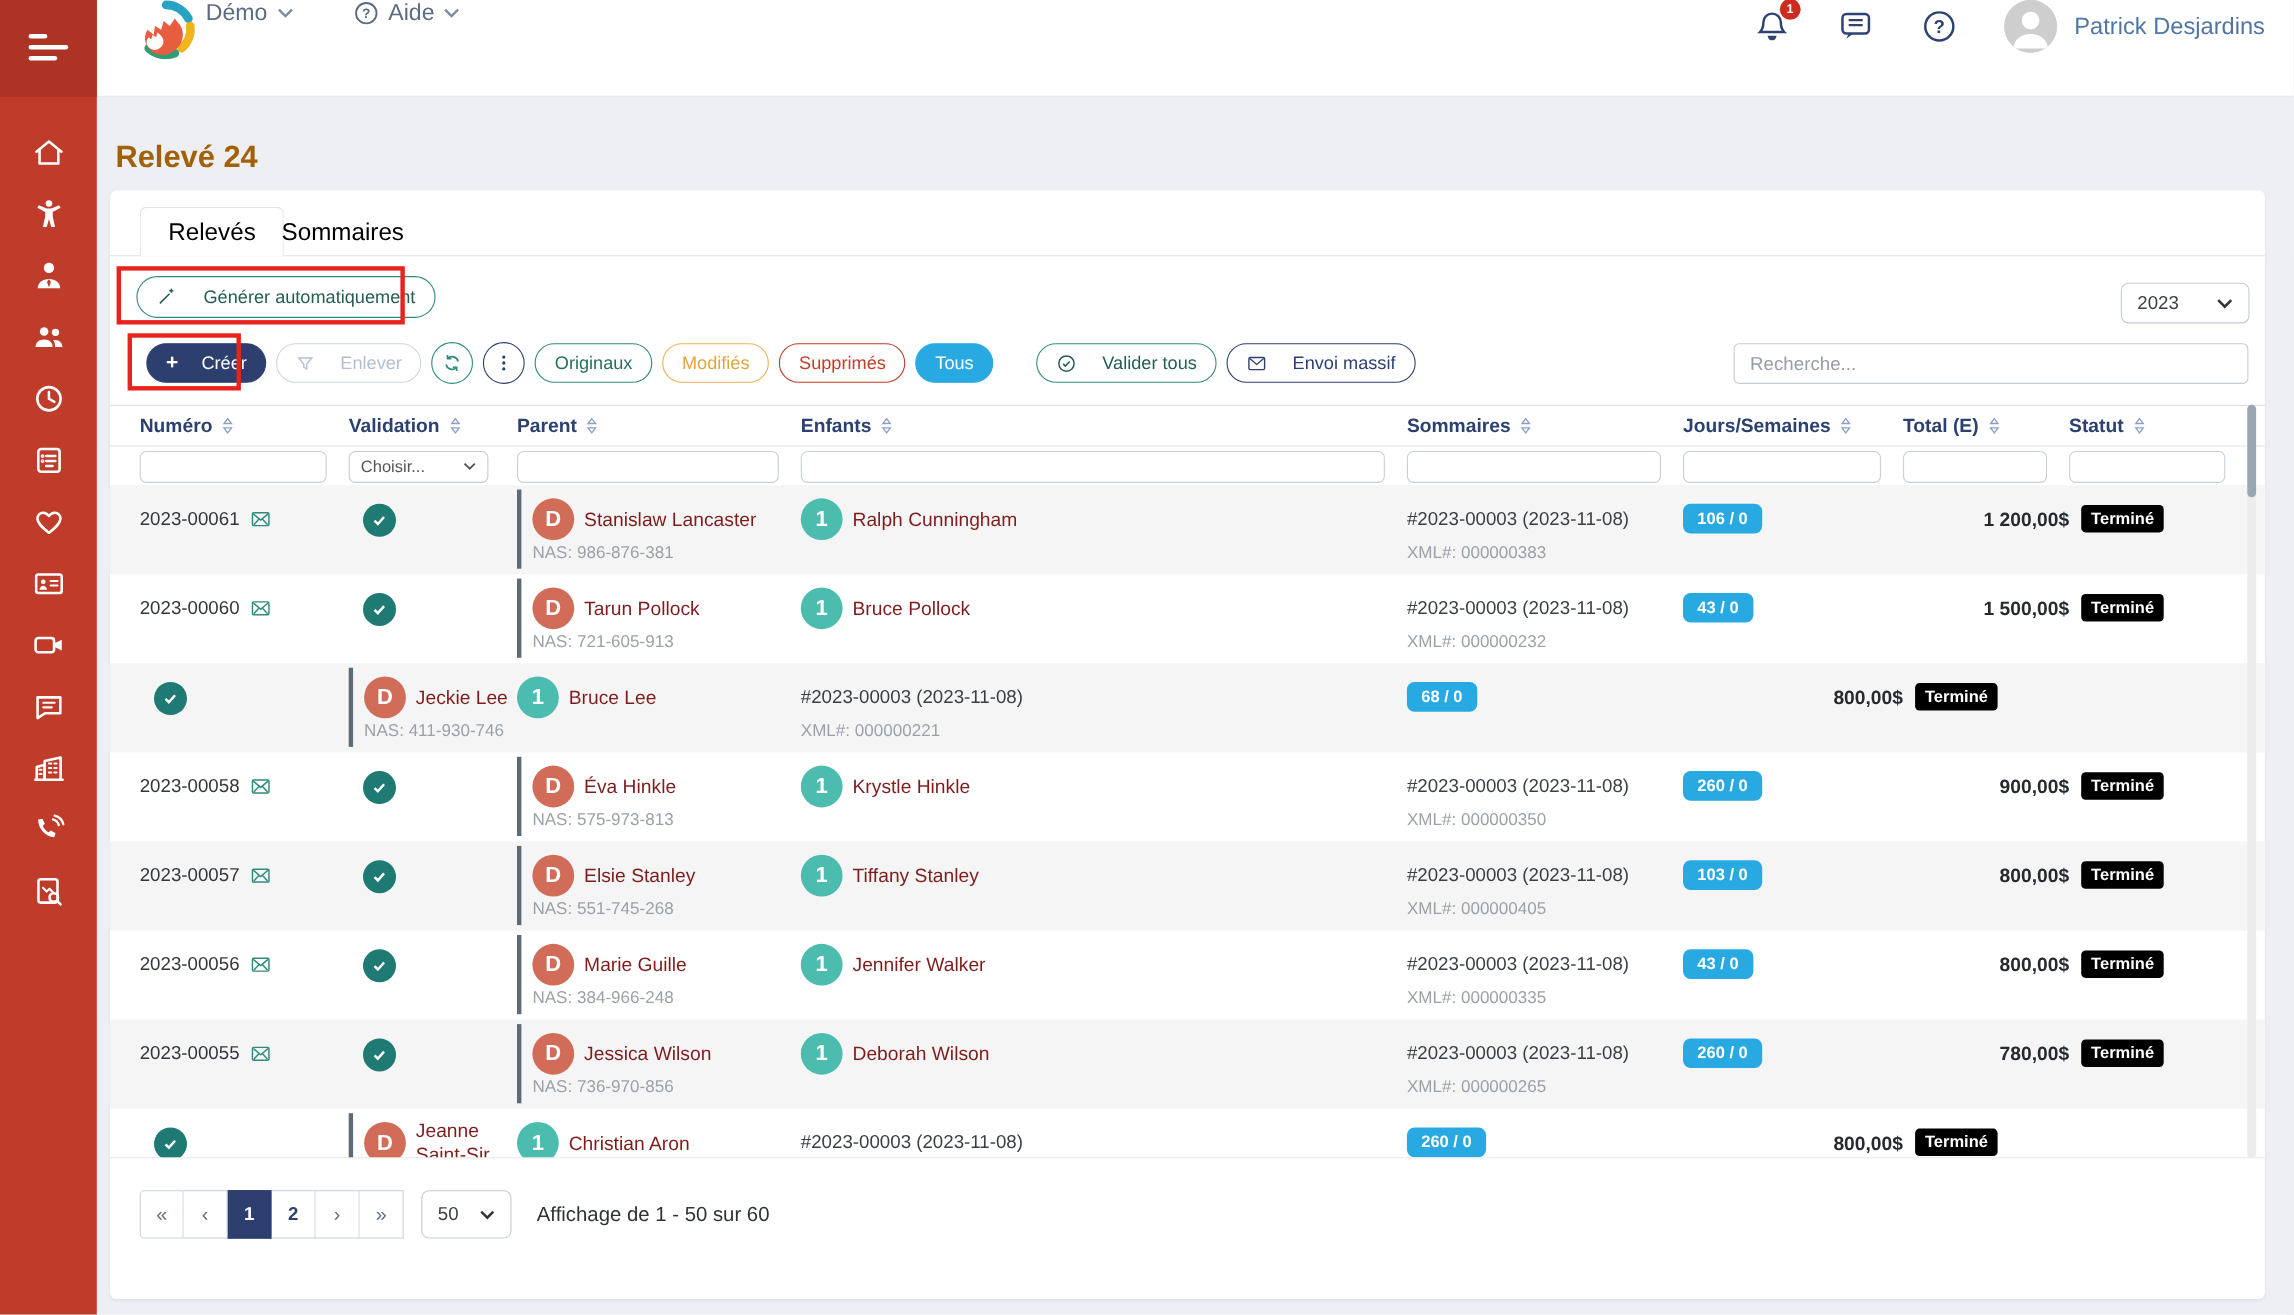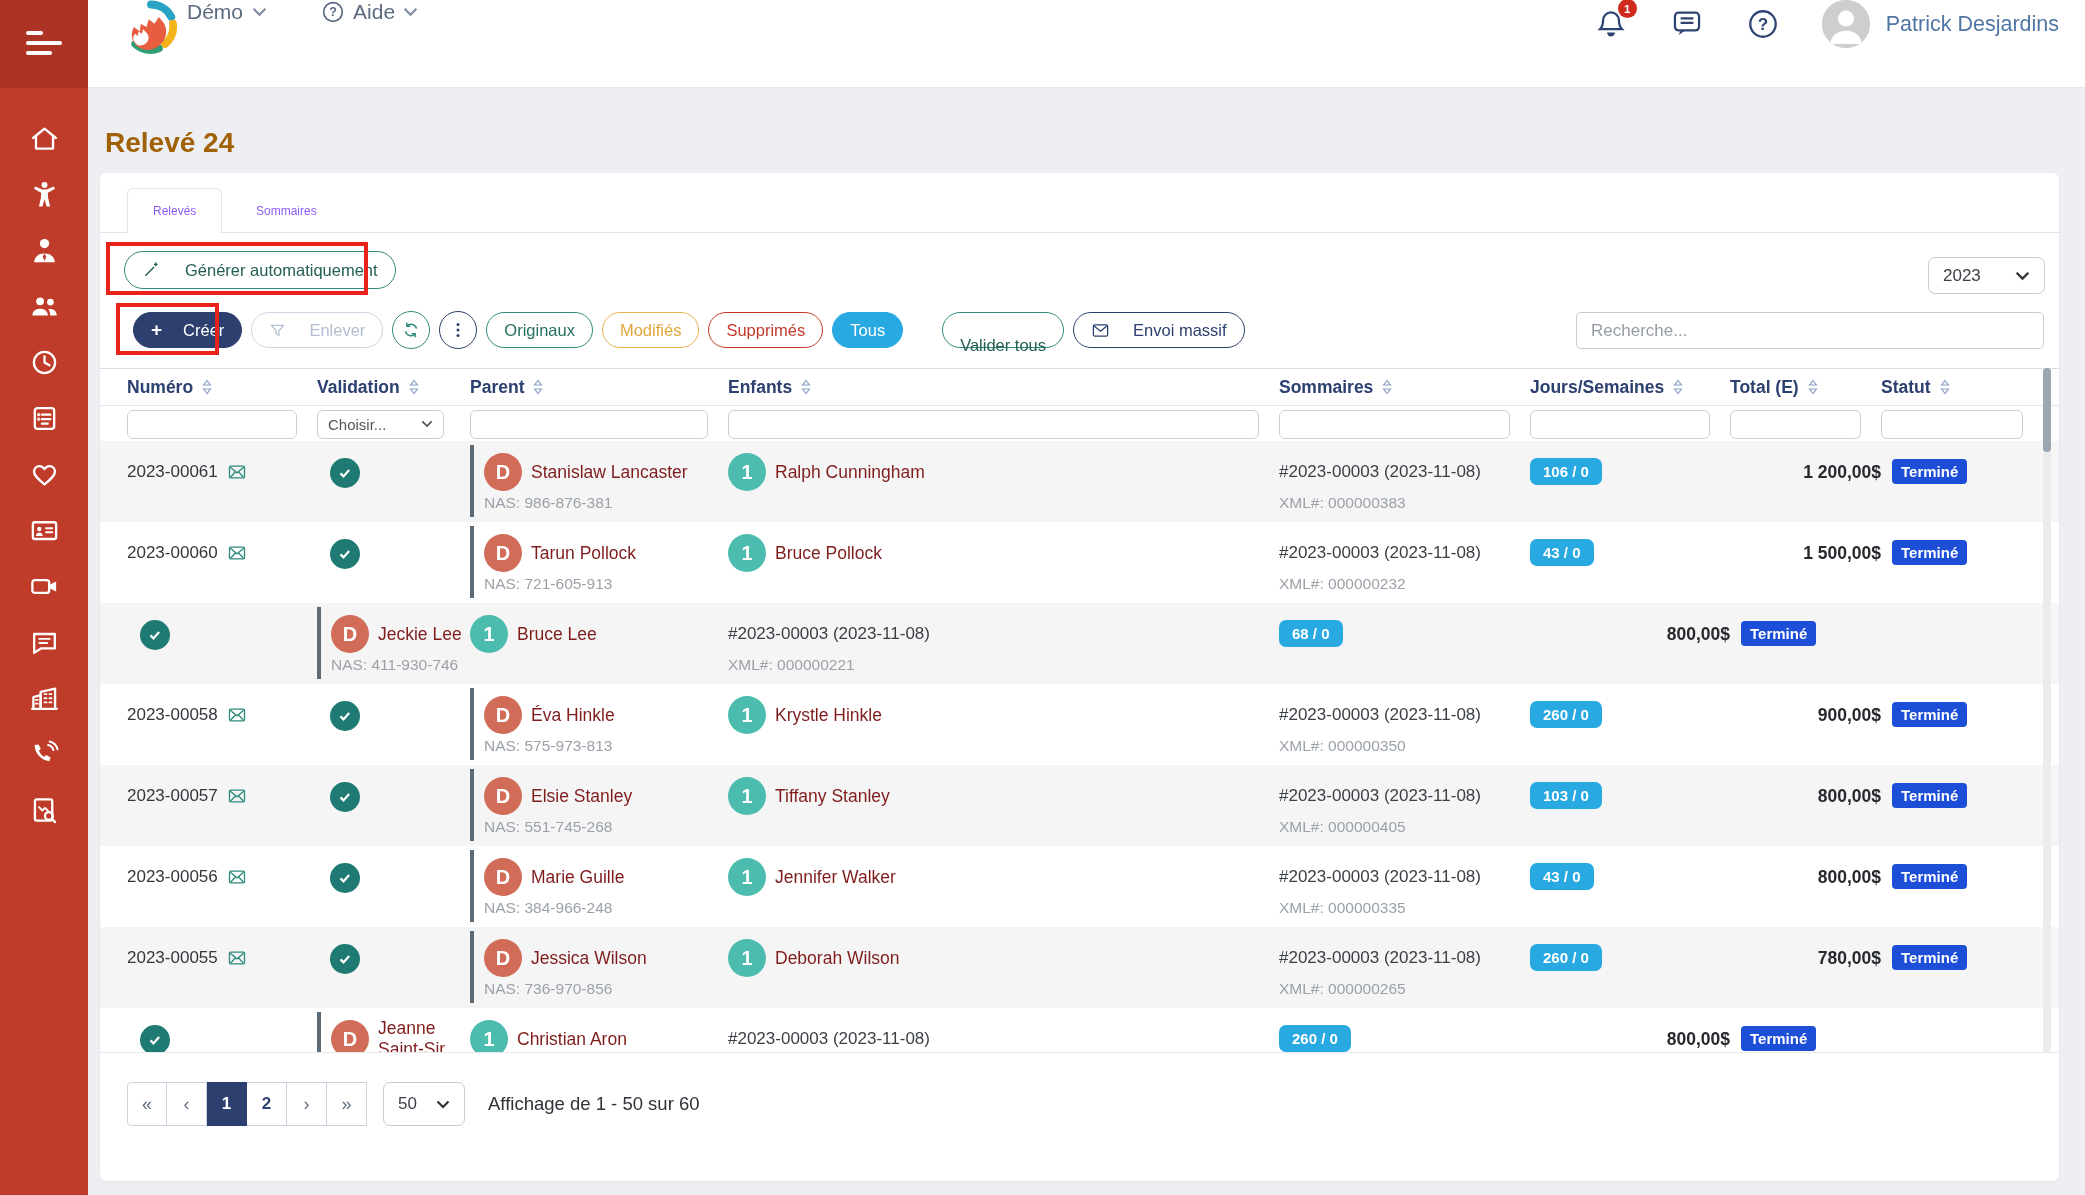--- a/index.html
+++ b/index.html
@@ -34,21 +34,21 @@
   .username{margin-left:16px;color:#4f76a4;font-size:21.5px;cursor:pointer;}
 
   
   .page-title{position:absolute;left:105px;top:108px;font-size:28px;font-weight:bold;color:#a16207;z-index:5;}
   .card{position:absolute;left:100px;top:173px;width:1959px;height:1008px;background:#fff;border-radius:6px;
     box-shadow:0 1px 3px rgba(30,40,60,.06);z-index:5;}
 
   
   .tabs-line{position:absolute;left:0;right:0;top:59px;height:1px;background:#e0e3e8;}
   .tab{position:absolute;top:15px;height:45px;display:flex;align-items:center;padding:0 25px;
-    font-size:12px;color:#8b5cf6;cursor:pointer;z-index:2;}
+    font-size:22px;color:#000000;cursor:pointer;z-index:2;}
   .tab.active{left:27px;background:#fff;border:1px solid #e0e3e8;border-bottom:none;border-radius:6px 6px 0 0;}
   .tab.plain{left:131px;}
 
   
   .pill{display:inline-flex;align-items:center;gap:23px;height:36px;padding:0 17px;border-radius:19px;
     font-size:16.5px;background:#fff;border:1px solid #999;cursor:pointer;white-space:nowrap;}
   .btn-generate{position:absolute;left:24px;top:78px;height:38px;border-radius:20px;border-color:#2e8b7d;color:#235e55;}
   .ann{position:absolute;border:4px solid #e8231c;z-index:6;pointer-events:none;}
   .ann1{left:6px;top:69px;width:262px;height:53px;}
   .ann2{left:16px;top:130px;width:103px;height:52px;}
@@ -60,21 +60,21 @@
   .p-create .plus{font-size:19px;font-weight:bold;margin-right:-2px;}
   .p-remove{border-color:#ccd5e1;color:#b2bfd0;cursor:default;}
   .circle-btn{width:38px;height:38px;border-radius:50%;background:#fff;display:flex;align-items:center;
     justify-content:center;border:1px solid;cursor:pointer;}
   .c-refresh{border-color:#2e8b7d;color:#2e8b7d;}
   .c-kebab{border-color:#2d3f6e;color:#2d3f6e;}
   .p-orig{border-color:#2e8b7d;color:#27705f;}
   .p-mod{border-color:#eab153;color:#e2a53e;}
   .p-del{border-color:#c43a2b;color:#c43a2b;}
   .p-all{background:#29a9e2;border-color:#29a9e2;color:#fff;}
-  .p-validate{border-color:#2e8b7d;color:#235e55;margin-left:30px;flex-direction:column;}
+  .p-validate{border-color:#2e8b7d;color:#235e55;margin-left:30px;}
   .p-send{border-color:#2d3f6e;color:#2d3f6e;}
   .search{position:absolute;left:1476px;top:139px;width:468px;height:37px;border:1px solid #c6ccd4;border-radius:5px;
     padding:0 14px;font-size:17px;color:#444;font-family:inherit;}
   .search::placeholder{color:#959ca6;}
 
   
   .tgrid{display:grid;grid-template-columns:190px 153px 258px 551px 251px 200px 151px 162px;padding-left:27px;}
   .thead{position:absolute;left:0;right:0;top:195px;height:38px;border-top:1px solid #d9dce0;border-bottom:1px solid #e2e5e9;}
   .th{display:flex;align-items:center;gap:7px;font-size:17.5px;font-weight:bold;color:#2c4170;}
   .tfilter{position:absolute;left:0;right:0;top:234px;height:34px;align-items:center;}
@@ -95,21 +95,21 @@
     display:flex;align-items:center;justify-content:center;flex:none;}
   .a-parent{background:#d06c58;}
   .a-child{background:#4cbcae;}
   .nm{font-size:17.5px;color:#7f1d1d;}
   .sub{font-size:15.5px;color:#9ba1a9;margin-top:1px;}
   .som1{font-size:17px;color:#3a3f45;}
   .jbadge{display:inline-block;margin-top:17px;background:#29a9e2;color:#fff;font-size:15px;font-weight:bold;
     padding:5px 13px;border-radius:7px;}
   .c-total{padding-top:10px;}
   .c-total .line1{justify-content:flex-end;font-size:17.5px;font-weight:bold;color:#26292e;}
-  .sbadge{display:inline-block;margin:18px 0 0 11px;background:#1d4ed8;color:#fff;font-size:15px;font-weight:bold;
+  .sbadge{display:inline-block;margin:18px 0 0 11px;background:#000000;color:#fff;font-size:15px;font-weight:bold;
     padding:4px 9px;border-radius:4px;}
   .vscroll{position:absolute;right:8px;top:195px;width:8px;height:685px;background:#ececec;border-radius:4px;}
   .vthumb{position:absolute;left:0;top:0;width:8px;height:84px;background:#9aa6b2;border-radius:4px;cursor:grab;}
 
   
   .pagin{position:absolute;left:27px;top:909px;height:44px;display:flex;align-items:center;}
   .pg{width:40px;height:44px;border:1px solid #ccd3dc;border-left:none;background:#fff;display:flex;align-items:center;
     justify-content:center;font-size:18px;color:#5f6d7e;cursor:pointer;}
   .pg:first-child{border-left:1px solid #ccd3dc;border-radius:4px 0 0 4px;}
   .pg:last-of-type{border-radius:0 4px 4px 0;}

